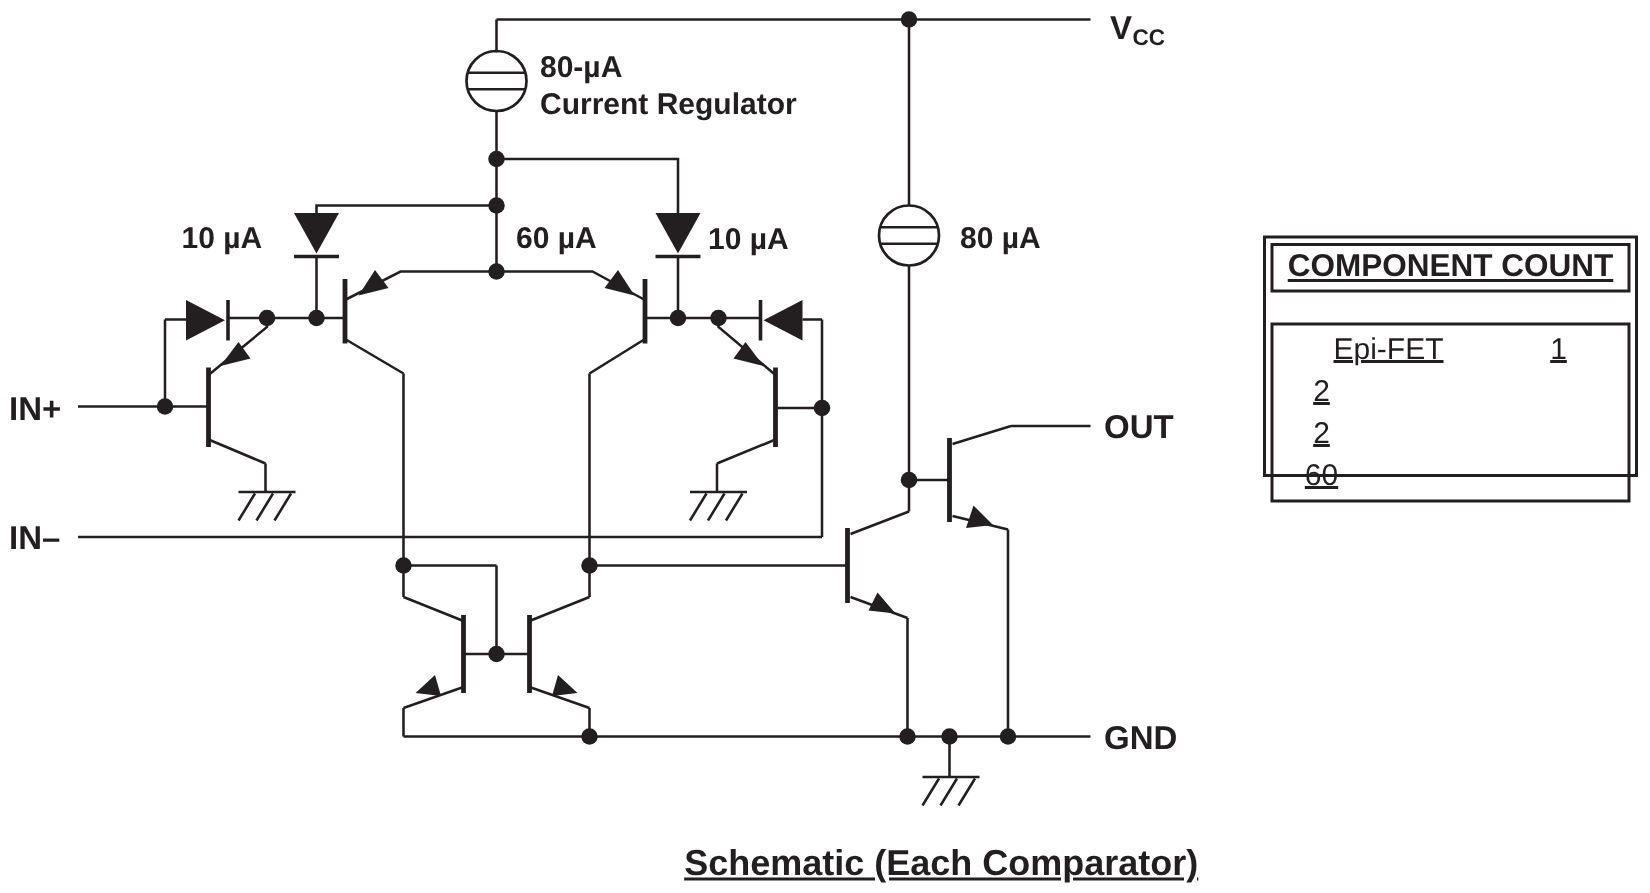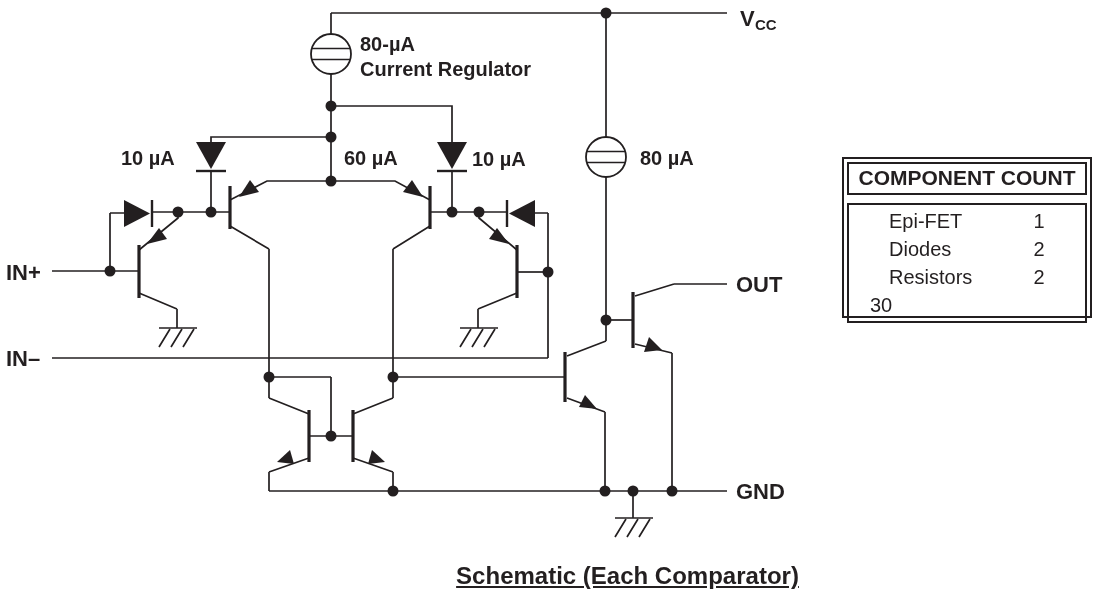--- a/index.html
+++ b/index.html
@@ -30,21 +30,22 @@
   .cc-table {
     position: absolute;
     left: 842px; top: 157px;
     width: 250px; height: 161px;
     box-sizing: border-box;
     border: 2px solid var(--ink);
     background: #ffffff;
     padding: 3px;
     display: flex;
     flex-direction: column;
-    gap: 8px;
+    gap: 20px;
+    text-decoration: underline;
   }
   .cc-header {
     border: 2px solid var(--ink);
     text-align: center;
     font-weight: bold;
     font-size: 21px;
     line-height: 26px;
     padding: 1px 0 2px 0;
   }
   .cc-body {
@@ -243,28 +244,26 @@
   </svg>
 
   <div class="cc-table">
     <div class="cc-header">COMPONENT COUNT</div>
     <div class="cc-body">
       <div class="cc-row">
         <span class="cc-label">Epi-FET</span>
         <span class="cc-value">1</span>
       </div>
       <div class="cc-row">
-        <span class="cc-label">Diodes</span>
         <span class="cc-value">2</span>
       </div>
       <div class="cc-row">
-        <span class="cc-label">Resistors</span>
         <span class="cc-value">2</span>
       </div>
       <div class="cc-row">
-        <span class="cc-value">30</span>
+        <span class="cc-value">60</span>
       </div>
     </div>
   </div>
 
   <div class="caption">Schematic (Each Comparator)</div>
 
 </div>
 
 </body></html>

